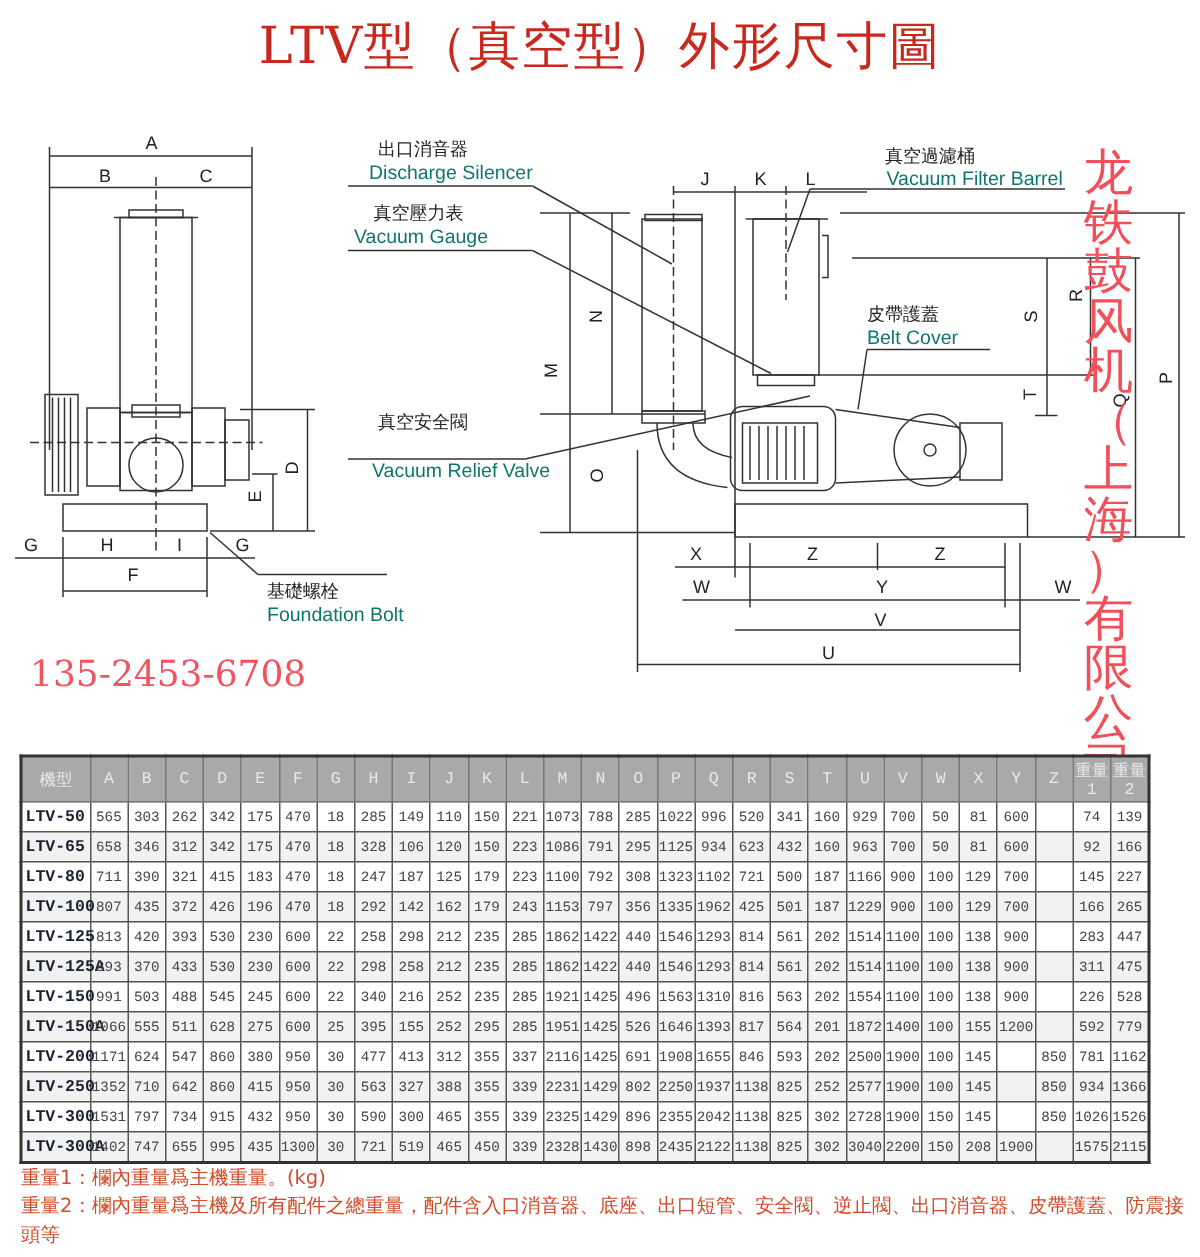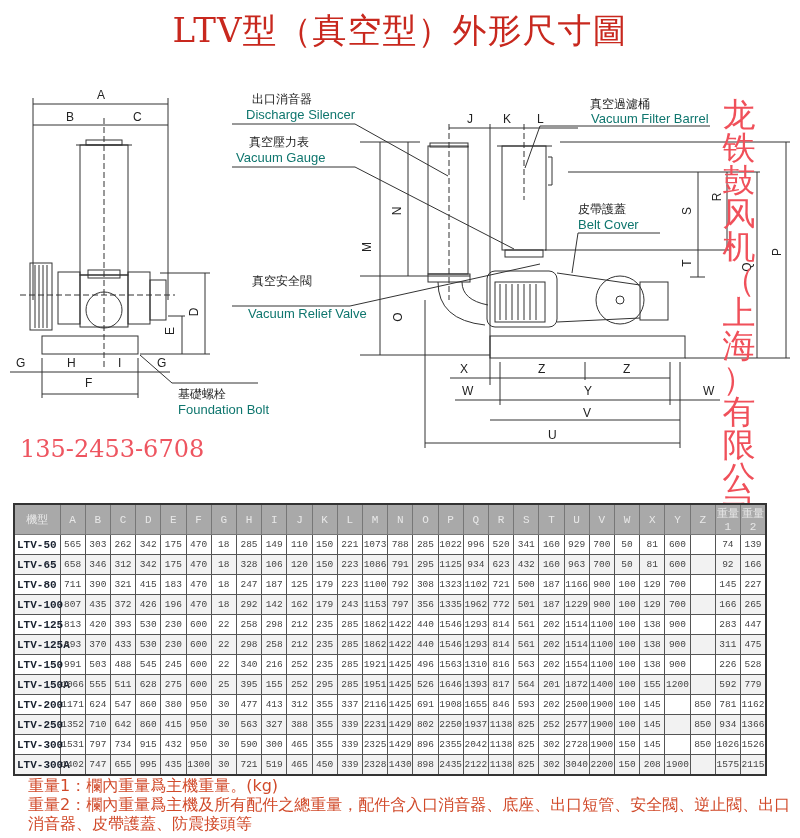--- a/index.html
+++ b/index.html
@@ -11,21 +11,21 @@
     .dim { position:absolute; font-family:"Liberation Sans", sans-serif; font-size:12px; color:#222; }
     .dimv { position:absolute; font-family:"Liberation Sans", sans-serif; font-size:12px; color:#222; transform:rotate(-90deg); }
     .company { position:absolute; left:722px; top:98px; width:34px; color:#f0505a; font-family:"DejaVu Serif", serif; font-size:33px; line-height:33px; text-align:center; }
     .company span { display:block; }
     .phone { position:absolute; left:20px; top:435px; color:#ee5560; font-family:"DejaVu Serif", serif; font-size:24px; letter-spacing:0px; }
     table.spec { position:absolute; left:13px; top:503px; width:754px; border-collapse:collapse; table-layout:fixed; font-family:Liberation Mono, monospace; border:2px solid #333; }
     table.spec th { background:#a9a9a9; color:#e8e8e8; font-weight:normal; font-size:11px; height:24px; border:1px solid #777; }
     table.spec td { font-size:9.5px; color:#444; text-align:center; height:19px; border:1px solid #555; padding:0; }
     table.spec td.model { text-align:left; font-weight:bold; font-size:11px; color:#1a2230; padding-left:2px; white-space:nowrap; }
     table.spec tr:nth-child(even) td { background:#f2f2f2; }
-    .notes { position:absolute; left:28px; top:776px; color:#d14a2a; font-size:16px; line-height:19px; }
+    .notes { position:absolute; left:14px; top:776px; color:#d14a2a; font-size:13px; line-height:19px; }
     .notes .indent { padding-left:44px; }
   </style>
 </head>
 <body>
 
 <div class="title">LTV型（真空型）外形尺寸圖</div>
 
 <div class="drawing">
   <svg width="800" height="380" viewBox="0 80 800 380" style="position:absolute;left:0;top:0">
     <g stroke="#333" stroke-width="1" fill="none">
@@ -349,21 +349,21 @@
         <td>292</td>
         <td>142</td>
         <td>162</td>
         <td>179</td>
         <td>243</td>
         <td>1153</td>
         <td>797</td>
         <td>356</td>
         <td>1335</td>
         <td>1962</td>
-        <td>772</td>
+        <td>425</td>
         <td>501</td>
         <td>187</td>
         <td>1229</td>
         <td>900</td>
         <td>100</td>
         <td>129</td>
         <td>700</td>
         <td></td>
         <td>166</td>
         <td>265</td>

